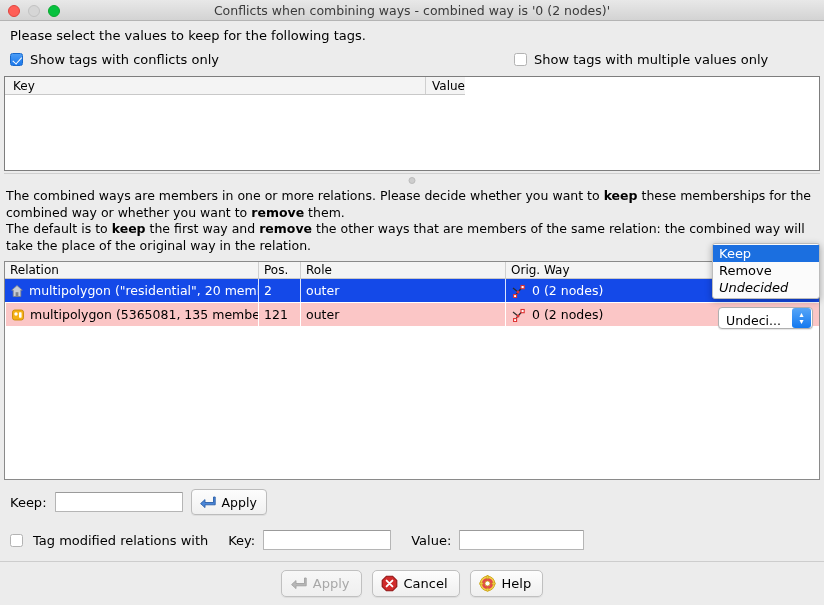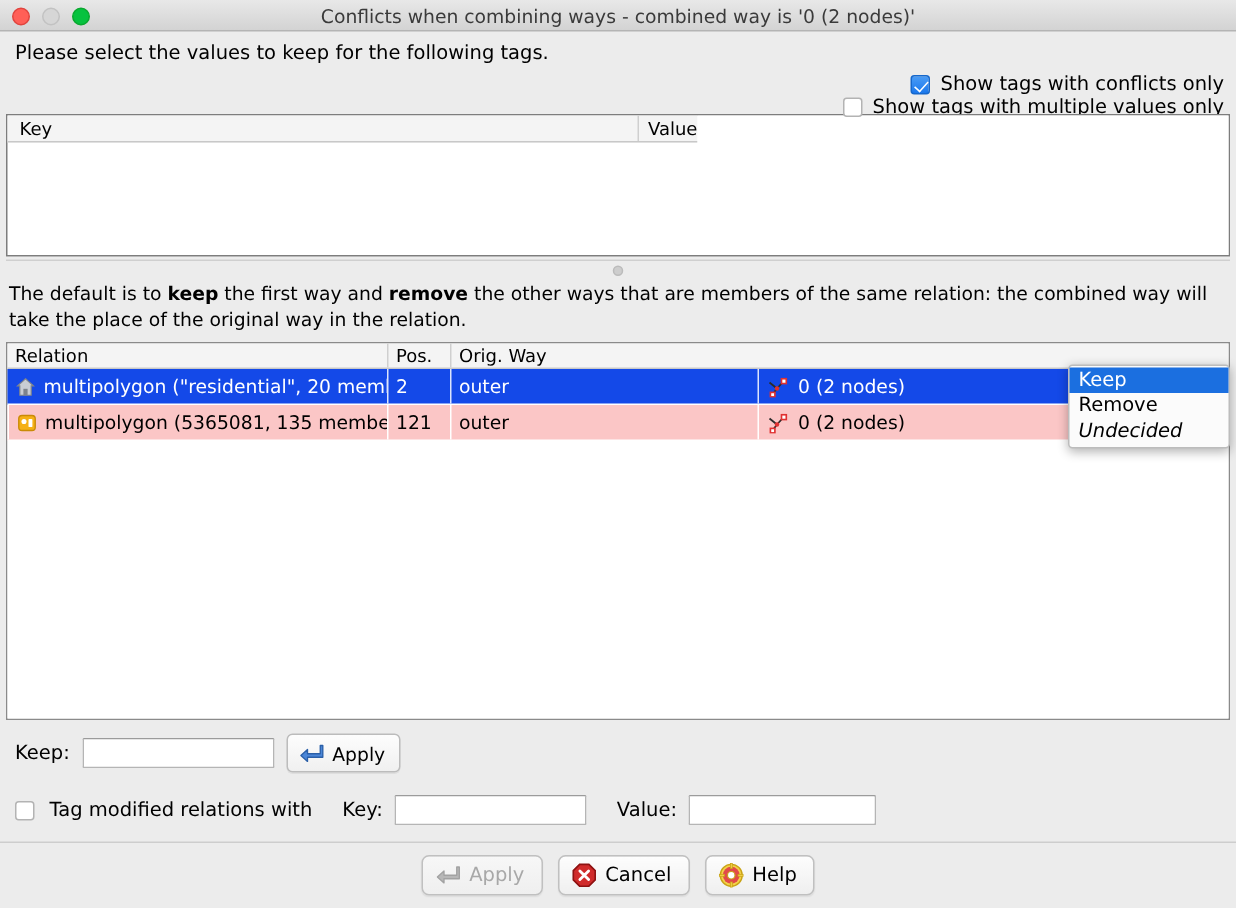--- a/index.html
+++ b/index.html
@@ -39,21 +39,21 @@
     width: 100%; text-align: center;
     font-size: 12.5px; color: #3a3a3a;
     line-height: 21px;
     font-family: "DejaVu Sans", "Liberation Sans", sans-serif;
   }
 
   
   #topblock { flex: 0 0 auto; padding: 6px 8px 0 8px; }
   #instruction { font-size: 13px; color: #000; padding: 1px 0 6px 2px; }
 
-  #checkrow { display: flex; align-items: flex-end; height: 20px; padding-left: 2px; flex-direction: column; }
+  #checkrow { display: flex; align-items: center; height: 20px; padding-left: 2px; }
   .cb-wrap { display: flex; align-items: center; gap: 7px; cursor: default; }
   .cb {
     width: 13px; height: 13px; border-radius: 2.5px;
     border: 1px solid #b3b3b3; background: #fff;
     position: relative; flex: 0 0 13px;
   }
   .cb.checked {
     background: linear-gradient(to bottom,#4a9cf6,#1b78ec);
     border: 1px solid #1668cc;
   }
@@ -272,27 +272,29 @@
       <div class="th" id="tag-th-value">Value</div>
     </div>
     <div class="tbody"></div>
   </div>
 
   <div id="splitter">
     <div id="splitter-grip"></div>
   </div>
 
   <div id="explain">
+    <p><span>The combined ways are members in one or more relations. Please decide whether you want to </span><b>keep</b><span> these memberships for the combined way or whether you want to </span><b>remove</b><span> them.</span></p>
     <p><span>The default is to </span><b>keep</b><span> the first way and </span><b>remove</b><span> the other ways that are members of the same relation: the combined way will take the place of the original way in the relation.</span></p>
   </div>
 
   <div id="reltable">
     <div class="rhead">
       <div class="cell c-rel">Relation</div>
       <div class="cell c-pos">Pos.</div>
+      <div class="cell c-role">Role</div>
       <div class="cell c-way">Orig. Way</div>
     </div>
 
     <div class="rrow sel">
       <div class="cell c-rel">
         <span class="ico">
           <svg width="14" height="14" viewBox="0 0 14 14">
             <path d="M7 1.5 L12.3 6.2 L10.8 6.2 L10.8 12.5 L3.2 12.5 L3.2 6.2 L1.7 6.2 Z" fill="#c9cdd4" stroke="#7d838c" stroke-width="0.8"></path>
             <rect x="5.6" y="8.2" width="2.8" height="4.3" fill="#7d838c"></rect>
           </svg>

